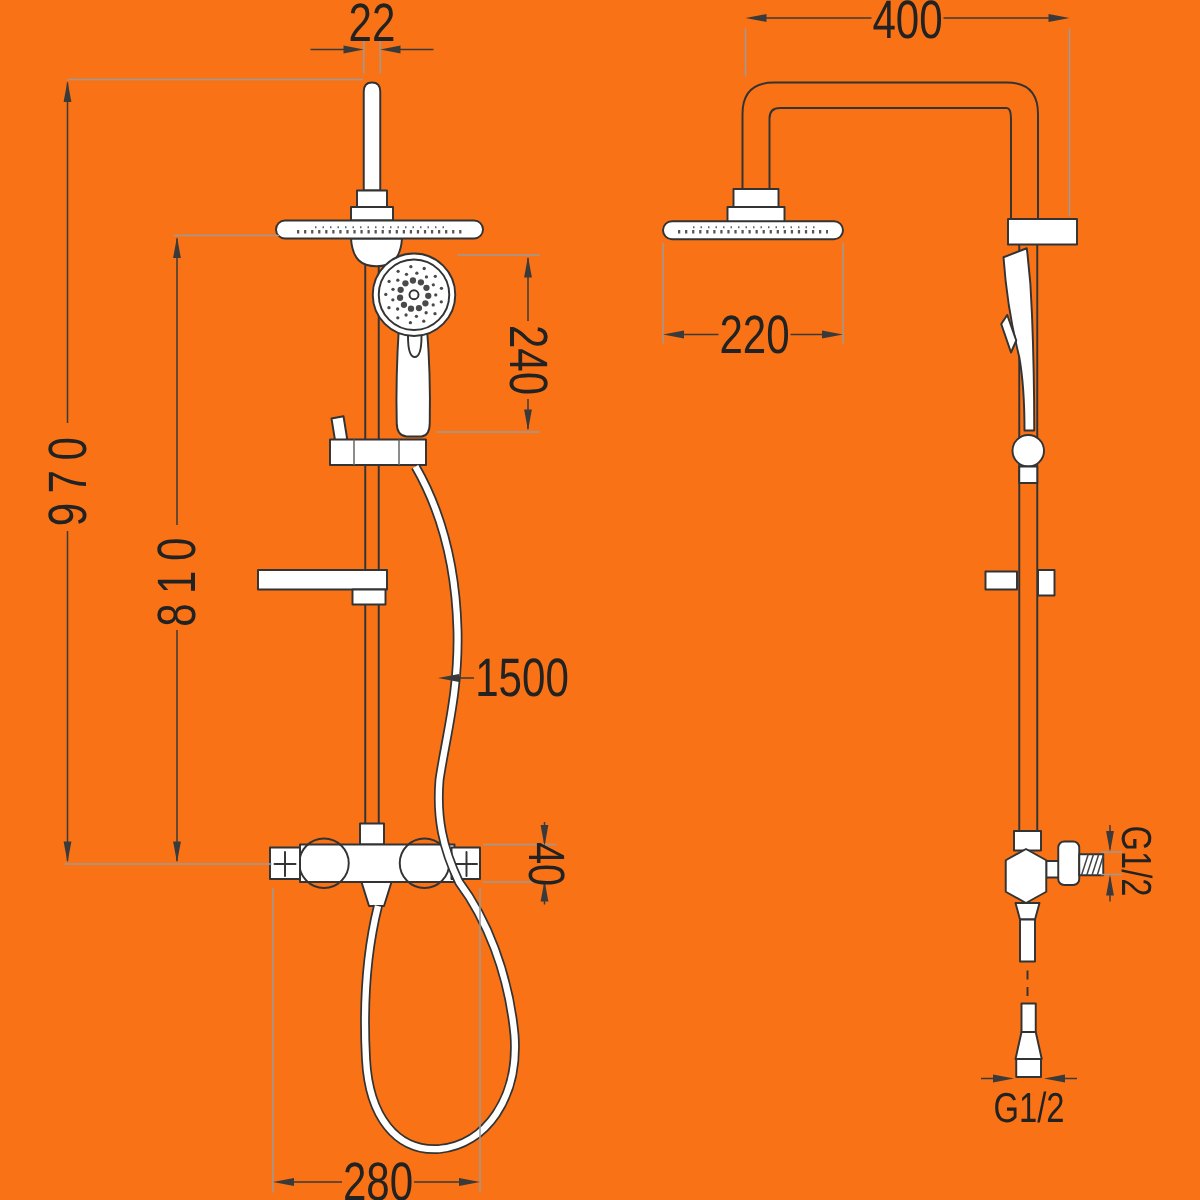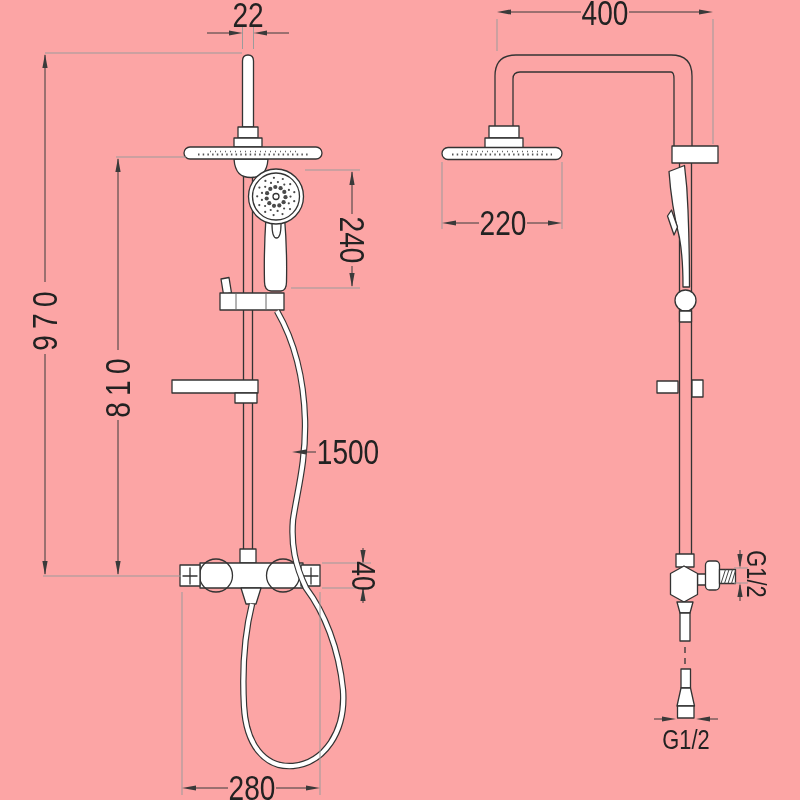--- a/index.html
+++ b/index.html
@@ -1,16 +1,16 @@
 <!DOCTYPE html>
 <html><head>
 <meta charset="utf-8">
 <style>
   html,body{margin:0;padding:0;background:#fff;}
-  .stage{width:800px;height:800px;position:relative;background:#fca5a5;overflow:hidden;}
+  .stage{width:800px;height:800px;position:relative;background:#f97316;overflow:hidden;}
   svg{display:block;}
   text{font-family:"Liberation Sans","DejaVu Sans",sans-serif;fill:#222;}
   .draw{stroke:#333;stroke-width:1.3;fill:none;stroke-linecap:round;stroke-linejoin:round;}
   .drawf{stroke:#333;stroke-width:1.3;fill:#fff;stroke-linejoin:round;}
   .dim{stroke:#3a3a3a;stroke-width:1;fill:none;}
   .ext{stroke:#9b9b9b;stroke-width:1;fill:none;}
   .arr{fill:#3a3a3a;stroke:none;}
   .dots{stroke:#555;stroke-width:2.2;stroke-dasharray:1.5 3.2;fill:none;}
   .dots2{stroke:#666;stroke-width:1.4;stroke-dasharray:1 4;fill:none;}
   .hatch{stroke:#444;stroke-width:1;fill:none;}

